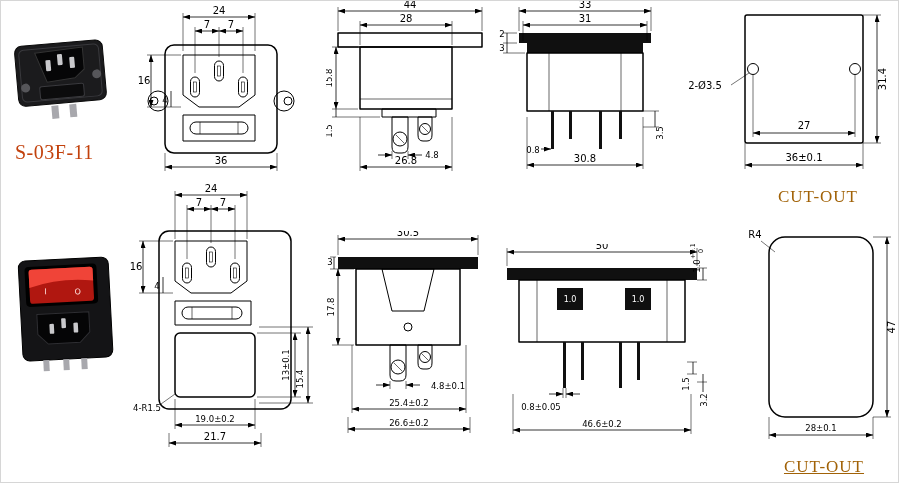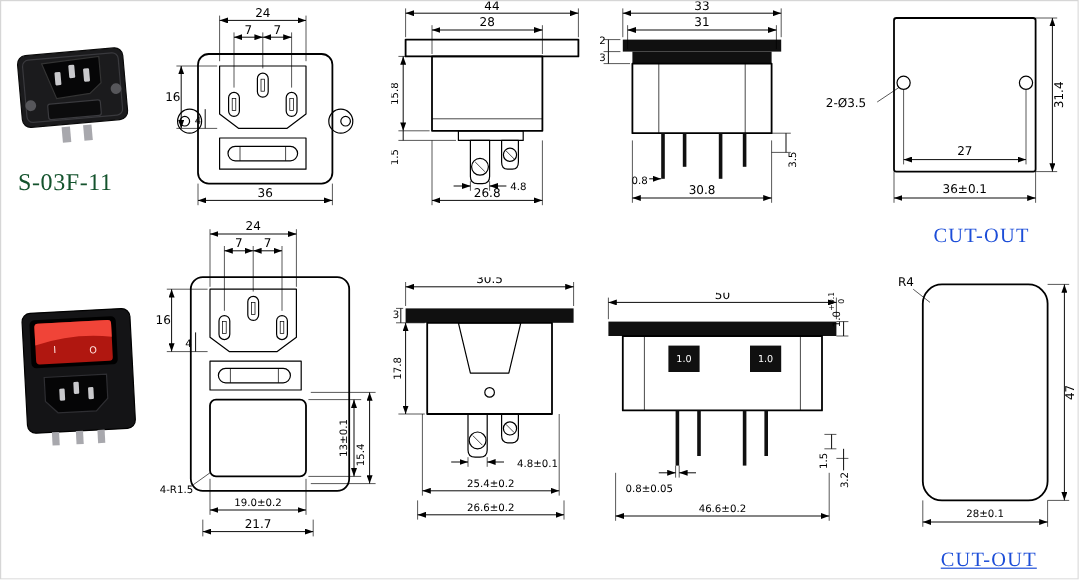--- a/index.html
+++ b/index.html
@@ -15,22 +15,22 @@
   .dim{stroke:#000;stroke-width:.8;fill:none;marker-start:url(#ma);marker-end:url(#ma)}
   .dimE{stroke:#000;stroke-width:.8;fill:none;marker-end:url(#ma)}
   .dimS{stroke:#000;stroke-width:.8;fill:none;marker-start:url(#ma)}
   .dimn{stroke:#000;stroke-width:.8;fill:none}
   .fb{fill:#101010;stroke:none}
   .dt{font:10px "DejaVu Sans",sans-serif;fill:#000;text-anchor:middle}
   .dts{font:8.5px "DejaVu Sans",sans-serif;fill:#000;text-anchor:middle}
   .dtt{font:6.5px "DejaVu Sans",sans-serif;fill:#000;text-anchor:middle}
   .dtw{font:8px "DejaVu Sans",sans-serif;fill:#fff;text-anchor:middle}
   .swmark{font:8px "DejaVu Sans",sans-serif;fill:#ffe2de;text-anchor:middle}
-  .plabel{position:absolute;font:20px "Liberation Serif",serif;color:#14532d;letter-spacing:.5px}
-  .cutlabel{position:absolute;font:17px "Liberation Serif",serif;color:#1d4ed8;text-align:center;letter-spacing:1px}
+  .plabel{position:absolute;font:20px "Liberation Serif",serif;color:#c2410c;letter-spacing:.5px}
+  .cutlabel{position:absolute;font:17px "Liberation Serif",serif;color:#a16207;text-align:center;letter-spacing:1px}
   .cutlabel.u{text-decoration:underline}
   .photo{position:absolute}
 </style>
 </head>
 <body>
 
 <div class="sheet">
 
   <svg width="0" height="0" style="position:absolute">
     <defs>

